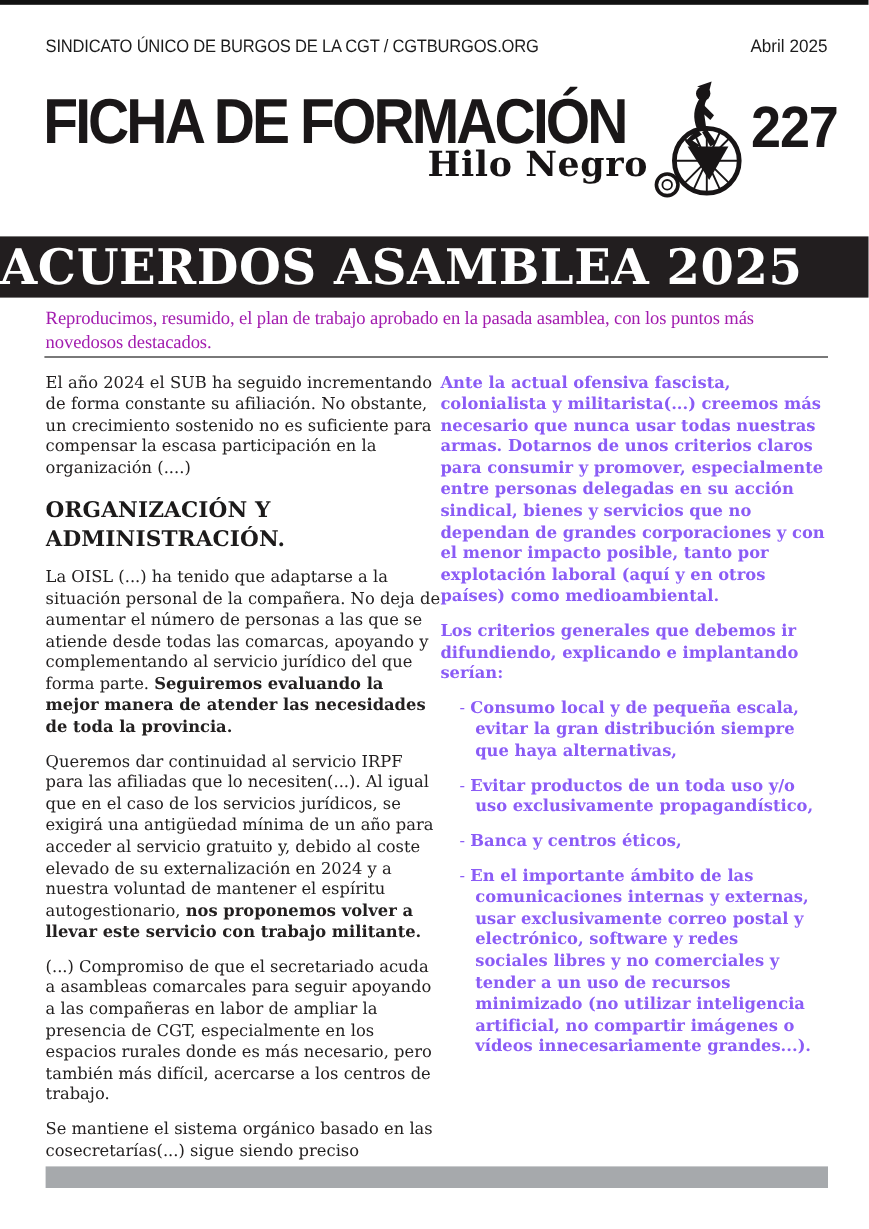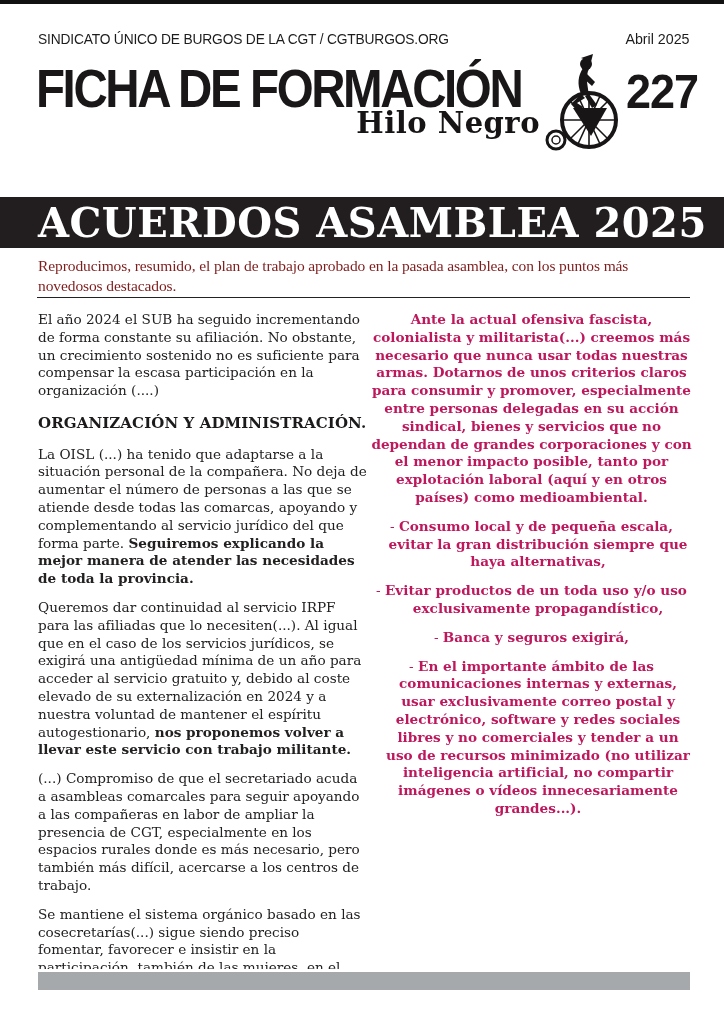--- a/index.html
+++ b/index.html
@@ -15,21 +15,21 @@
     position:absolute;top:0;left:0;right:0;height:4px;background:#111;
   }
   .header-row{
     position:absolute;top:30px;left:38px;right:34px;
     display:flex;justify-content:space-between;align-items:center;
     font-family:"Liberation Sans", sans-serif;
     font-size:15px;color:#1c1c1c;
   }
   .org-line{transform:scaleX(0.92);transform-origin:left center;letter-spacing:-0.2px;white-space:nowrap;}
   .date-line{transform:scaleX(0.95);transform-origin:right center;white-space:nowrap;}
-  .masthead{position:absolute;top:2px;left:0;right:0;height:160px;}
+  .masthead{position:absolute;top:16px;left:0;right:0;height:160px;}
   .masthead-title{
     position:absolute;top:56px;left:36px;
     margin:0;
     font-family:"Liberation Sans", sans-serif;
     font-weight:bold;font-size:49px;letter-spacing:-2.5px;
     color:#1a1718;white-space:nowrap;
     transform:scale(0.97,1.08);transform-origin:left top;
   }
   .issue-number{
     position:absolute;top:62px;right:26px;
@@ -44,52 +44,51 @@
     font-weight:bold;
     font-size:29px;color:#171415;letter-spacing:0.5px;
   }
   .rider-icon{position:absolute;top:50px;left:545px;width:76px;height:102px;}
   .banner{
     position:absolute;top:197px;left:0;right:0;height:51px;
     background:#221e1f;color:#ffffff;
     display:flex;align-items:center;
   }
   .banner-text{
-    padding-left:38px;
     font-family:"DejaVu Serif", serif;
     font-weight:bold;font-size:40px;letter-spacing:0.5px;
     white-space:nowrap;
     transform:scaleY(1.02);transform-origin:left center;
   }
   .intro{
     position:absolute;top:256px;left:38px;right:40px;
     margin:0;
     font-family:"Liberation Serif", serif;
-    font-size:15.5px;line-height:1.32;color:#7f1d1d;
+    font-size:15.5px;line-height:1.32;color:#a21caf;
     letter-spacing:-0.1px;
   }
   .divider{
     position:absolute;top:297px;left:37px;right:34px;height:0;
     border:none;border-top:1.6px solid #222;margin:0;
   }
   .columns{
     position:absolute;top:311px;left:38px;right:28px;height:658px;
     display:flex;overflow:hidden;
   }
   .col{flex:1 1 0;min-width:0;
     font-size:13.6px;line-height:1.31;color:#232020;
   }
   .para{margin:0 0 11px;}
   .col-heading{
-    margin:14px 0 12px;font-size:15px;font-weight:bold;color:#1c1a1a;
+    margin:14px 0 12px;font-size:18px;font-weight:bold;color:#1c1a1a;
     letter-spacing:0.1px;
   }
-  .bullet{margin:0 4px 11px;padding-left:13px;text-indent:-13px;}
+  .bullet{margin:0 16px 11px;padding-left:13px;text-indent:-13px;}
   .b{font-weight:bold;}
-  .col-right .para, .col-right .bullet{color:#be185d;text-align:center;}
+  .col-right .para, .col-right .bullet{color:#8b5cf6;}
   .footer-bar{
     position:absolute;left:38px;right:34px;bottom:34px;height:18px;
     background:#a6a9ac;
   }
 </style>
 </head>
 <body>
 
 <div class="page">
 
@@ -137,29 +136,30 @@
   </div>
 
   <p class="intro">Reproducimos, resumido, el plan de trabajo aprobado en la pasada asamblea, con los puntos más novedosos destacados.</p>
 
   <hr class="divider">
 
   <div class="columns">
     <div class="col col-left" id="col-left">
         <p class="para"><span>El año 2024 el SUB ha seguido incrementando de forma constante su afiliación. No obstante, un crecimiento sostenido no es suficiente para compensar la escasa participación en la organización (....)</span></p>
         <h3 class="col-heading"><span class="b">ORGANIZACIÓN Y ADMINISTRACIÓN.</span></h3>
-        <p class="para"><span>La OISL (...) ha tenido que adaptarse a la situación personal de la compañera. No deja de aumentar el número de personas a las que se atiende desde todas las comarcas, apoyando y complementando al servicio jurídico del que forma parte. </span><span class="b">Seguiremos explicando la mejor manera de atender las necesidades de toda la provincia.</span></p>
+        <p class="para"><span>La OISL (...) ha tenido que adaptarse a la situación personal de la compañera. No deja de aumentar el número de personas a las que se atiende desde todas las comarcas, apoyando y complementando al servicio jurídico del que forma parte. </span><span class="b">Seguiremos evaluando la mejor manera de atender las necesidades de toda la provincia.</span></p>
         <p class="para"><span>Queremos dar continuidad al servicio IRPF para las afiliadas que lo necesiten(...). Al igual que en el caso de los servicios jurídicos, se exigirá una antigüedad mínima de un año para acceder al servicio gratuito y, debido al coste elevado de su externalización en 2024 y a nuestra voluntad de mantener el espíritu autogestionario, </span><span class="b">nos proponemos volver a llevar este servicio con trabajo militante.</span></p>
         <p class="para"><span>(...) Compromiso de que el secretariado acuda a asambleas comarcales para seguir apoyando a las compañeras en labor de ampliar la presencia de CGT, especialmente en los espacios rurales donde es más necesario, pero también más difícil, acercarse a los centros de trabajo.</span></p>
         <p class="para"><span>Se mantiene el sistema orgánico basado en las cosecretarías(...) sigue siendo preciso fomentar, favorecer e insistir en la participación, también de las mujeres, en el resto de grupos de trabajo (...)</span></p>
       </div>
     <div class="col col-right" id="col-right">
         <p class="para"><span class="b">Ante la actual ofensiva fascista, colonialista y militarista(...) creemos más necesario que nunca usar todas nuestras armas. Dotarnos de unos criterios claros para consumir y promover, especialmente entre personas delegadas en su acción sindical, bienes y servicios que no dependan de grandes corporaciones y con el menor impacto posible, tanto por explotación laboral (aquí y en otros países) como medioambiental.</span></p>
+        <p class="para"><span class="b">Los criterios generales que debemos ir difundiendo, explicando e implantando serían:</span></p>
         <div class="bullet"><span>- </span><span class="b">Consumo local y de pequeña escala, evitar la gran distribución siempre que haya alternativas,</span></div>
         <div class="bullet"><span>- </span><span class="b">Evitar productos de un toda uso y/o uso exclusivamente propagandístico,</span></div>
-        <div class="bullet"><span>- </span><span class="b">Banca y seguros exigirá,</span></div>
+        <div class="bullet"><span>- </span><span class="b">Banca y centros éticos,</span></div>
         <div class="bullet"><span>- </span><span class="b">En el importante ámbito de las comunicaciones internas y externas, usar exclusivamente correo postal y electrónico, software y redes sociales libres y no comerciales y tender a un uso de recursos minimizado (no utilizar inteligencia artificial, no compartir imágenes o vídeos innecesariamente grandes...).</span></div>
       </div>
   </div>
 
   <div class="footer-bar"></div>
 
 </div>
 
 </body></html>

